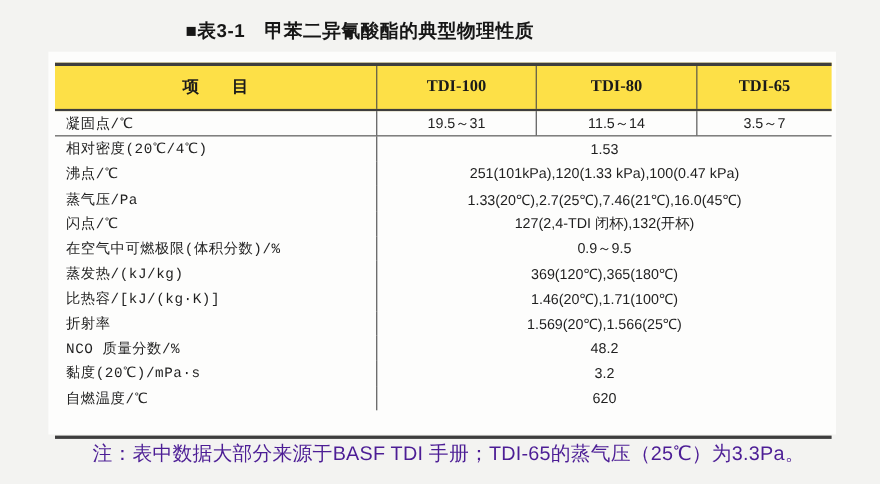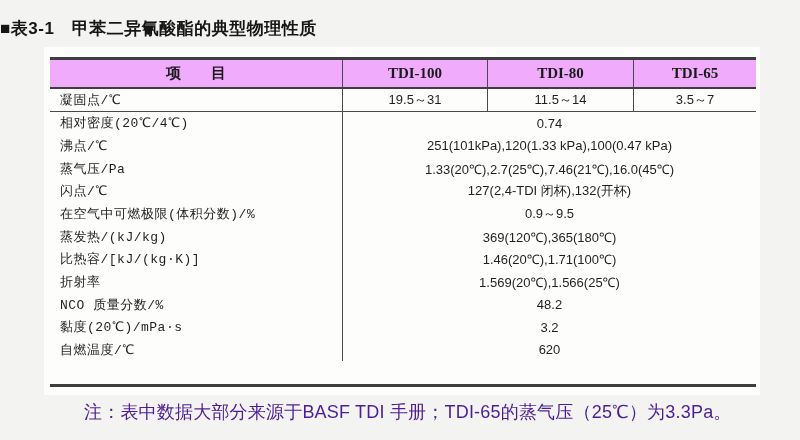--- a/index.html
+++ b/index.html
@@ -9,30 +9,30 @@
     background:#f3f3f1; overflow:hidden;
     font-family:"Liberation Sans", sans-serif;
     color:#1f1f1f;
   }
   .white-bg {
     position:absolute; left:44px; top:47px; width:716px; height:348px;
     background:#fdfdfc;
   }
   .title {
     position:absolute; left:0; top:17px; width:654px;
-    font-size:17px; font-weight:bold; color:#161616;
+    text-align:center; font-size:17px; font-weight:bold; color:#161616;
     letter-spacing:0.5px;
   }
   .tbl {
     position:absolute; left:50px; top:57px; width:706px;
     font-size:13px;
   }
   .thead {
     display:grid; grid-template-columns:292px 145px 146px 123px;
-    height:32px; background:#f0abfc;
+    height:44px; background:#fde047;
     border-top:3px solid #3e3e3e;
     border-bottom:2px solid #3e3e3e;
   }
   .th {
     display:flex; align-items:center; justify-content:center;
     font-weight:bold; font-size:15px; color:#1a1a1a;
     font-family:"Liberation Serif", serif;
   }
   .th.vline, .td.vline { border-left:1px solid #4a4a4a; }
   .freeze-row {
@@ -78,21 +78,21 @@
     <div class="freeze-row">
       <div class="td label">凝固点/℃</div>
       <div class="td val vline">19.5～31</div>
       <div class="td val vline">11.5～14</div>
       <div class="td val vline">3.5～7</div>
     </div>
 
     <div class="tbody">
       <div class="brow">
         <div class="td label">相对密度(20℃/4℃)</div>
-        <div class="td val vline">0.74</div>
+        <div class="td val vline">1.53</div>
       </div>
       <div class="brow">
         <div class="td label">沸点/℃</div>
         <div class="td val vline">251(101kPa),120(1.33 kPa),100(0.47 kPa)</div>
       </div>
       <div class="brow">
         <div class="td label">蒸气压/Pa</div>
         <div class="td val vline">1.33(20℃),2.7(25℃),7.46(21℃),16.0(45℃)</div>
       </div>
       <div class="brow">

